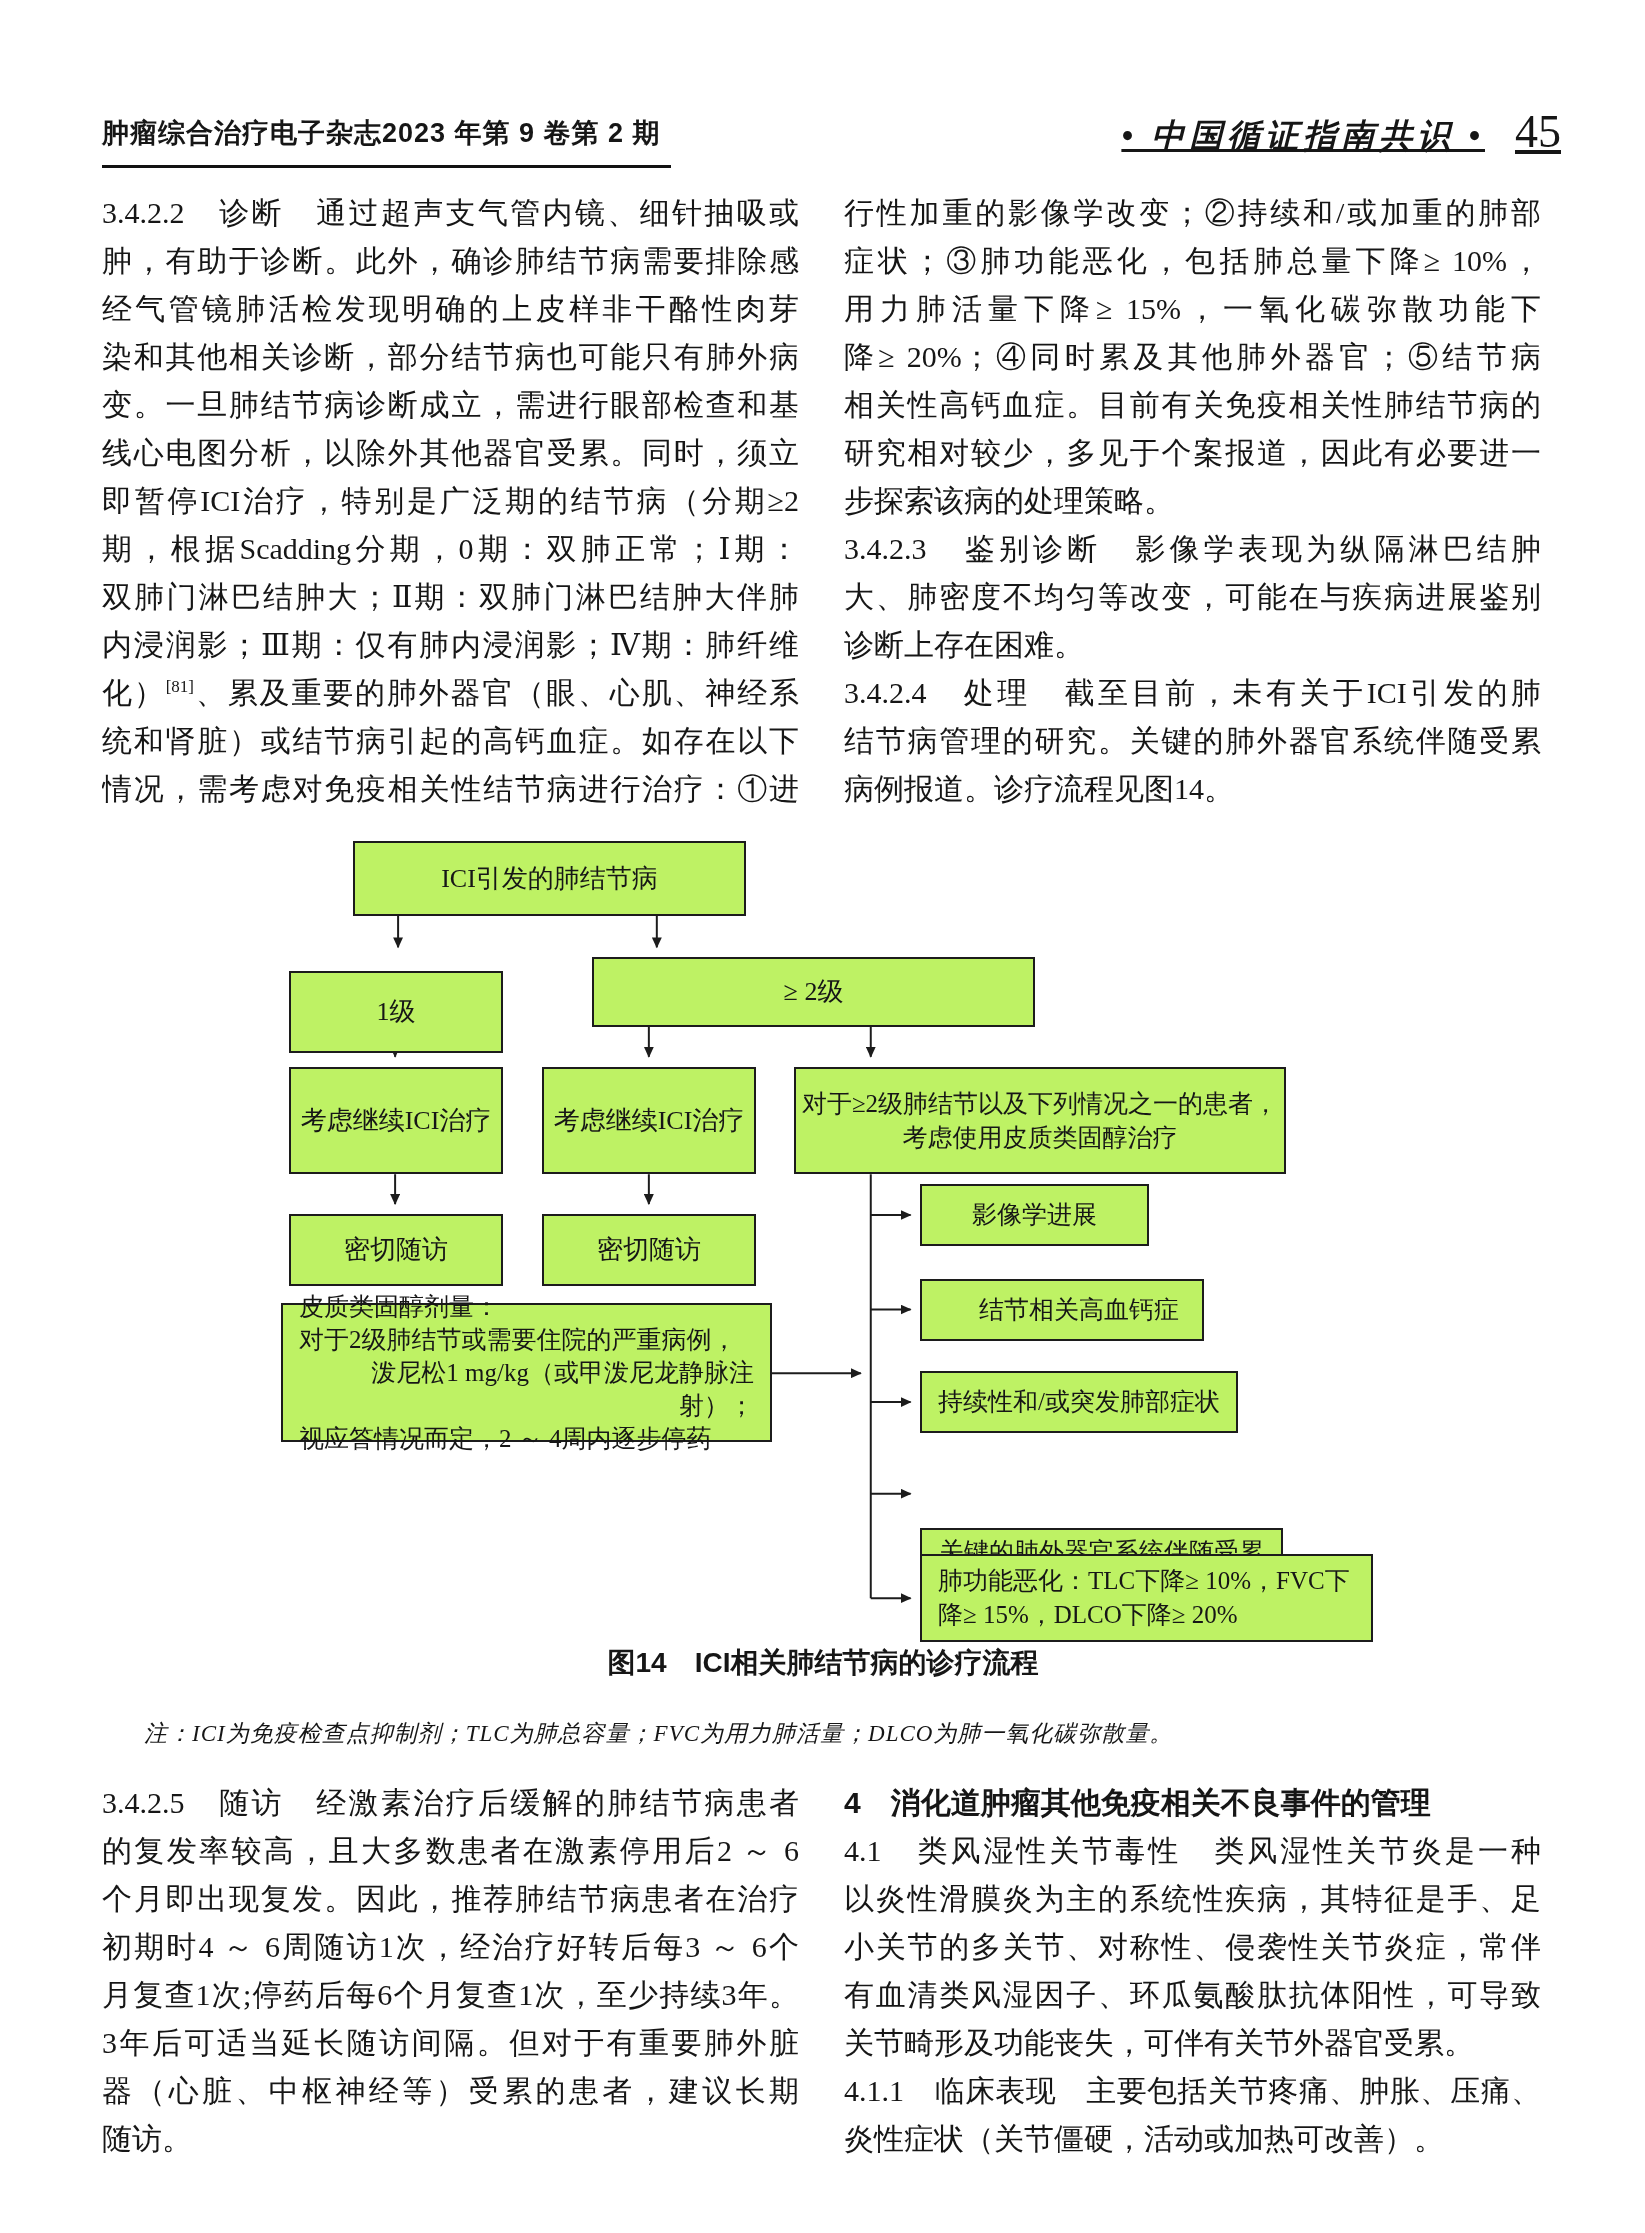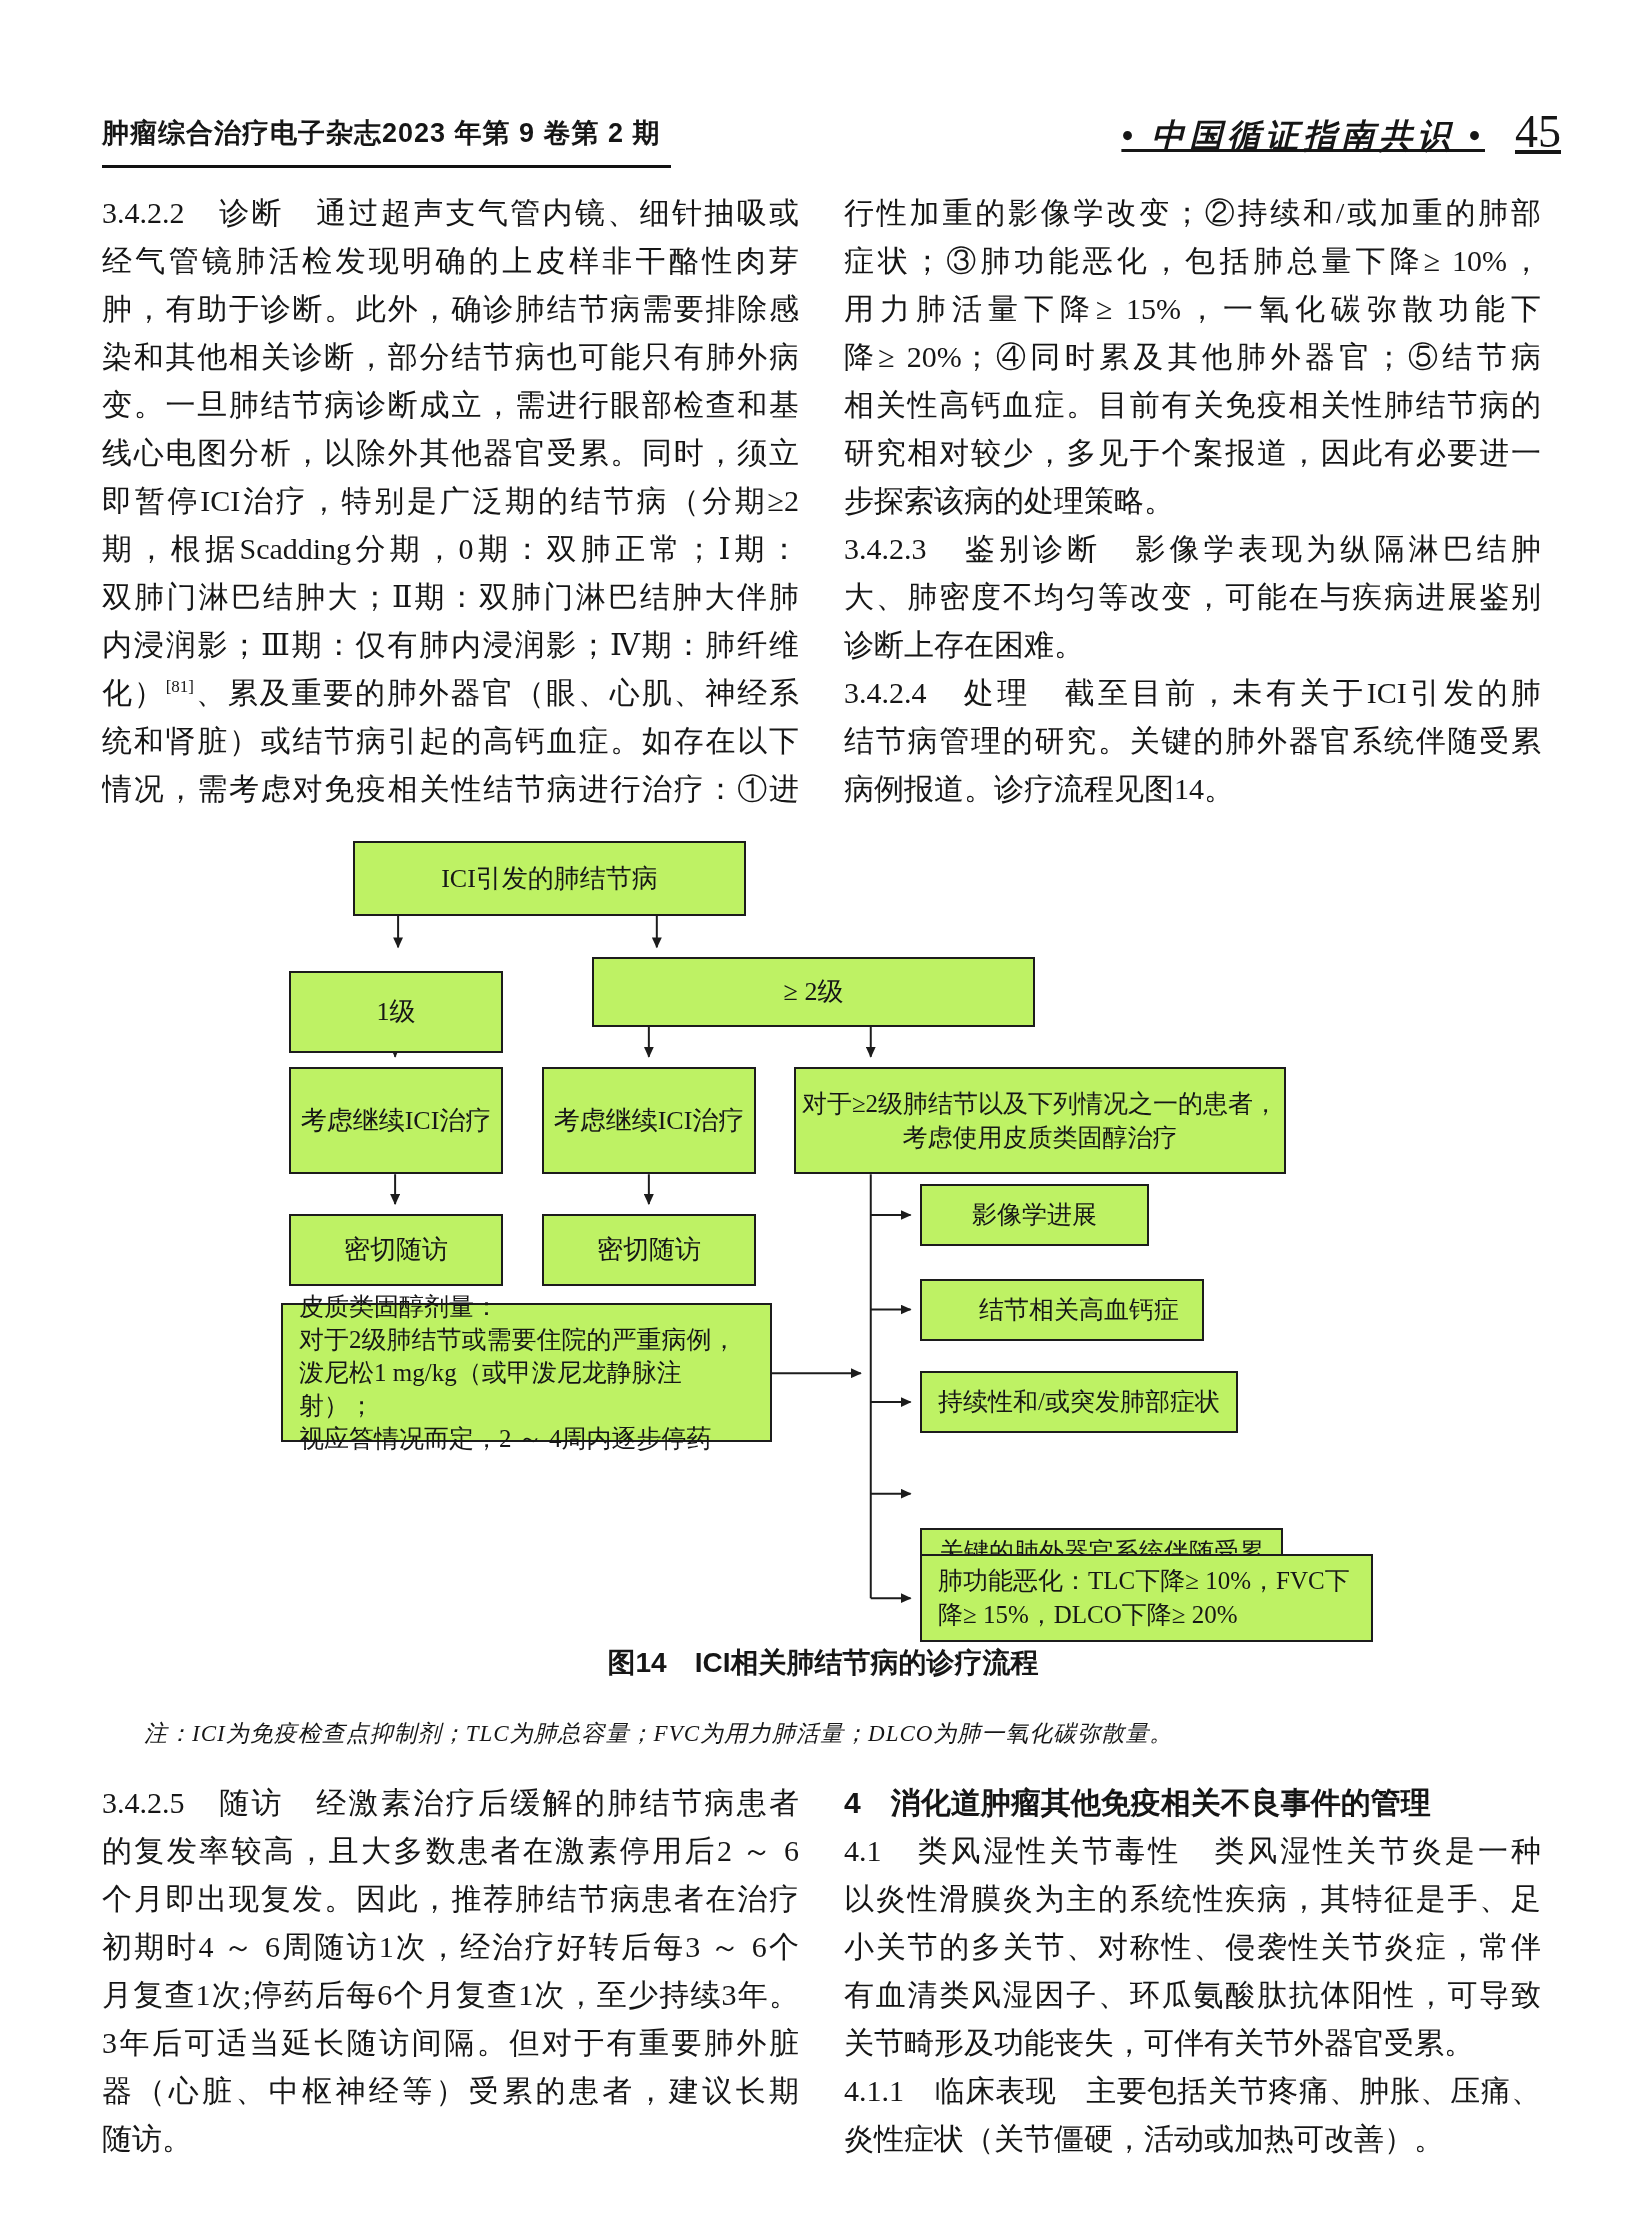--- a/index.html
+++ b/index.html
@@ -56,21 +56,21 @@
   
   .flow-svg{position:absolute;left:0;top:0;pointer-events:none;}
   .fbox{
     position:absolute;
     border:2px solid #1c1c1c;background:#bef264;
     display:flex;flex-direction:column;align-items:center;justify-content:center;
     font-size:26px;text-align:center;line-height:36px;
     box-sizing:border-box;
   }
   .fbox.small{font-size:25px;}
-  .fbox.leftalign{align-items:flex-start;text-align:left;padding:8px 16px;}
+  .fbox.leftalign{align-items:flex-start;text-align:right;padding:8px 16px;}
   .fbox .fl{display:block;}
   
   .fig-caption{
     position:absolute;left:0;top:1644px;width:1646px;
     text-align:center;
     font-family:"Liberation Sans","DejaVu Sans",sans-serif;
     font-weight:bold;font-size:28px;
   }
   .fig-note{
     position:absolute;left:144px;top:1718px;width:1413px;
@@ -83,22 +83,22 @@
 <div class="page">
 
   <div class="hdr-left">肿瘤综合治疗电子杂志2023 年第 9 卷第 2 期</div>
   <div class="hdr-right">
     <span class="hdr-banner">• 中国循证指南共识 •</span>
     <span class="hdr-page">45</span>
   </div>
 
   <div class="col col-tl">
       <div class="ln">3.4.2.2　诊断　通过超声支气管内镜、细针抽吸或</div>
+      <div class="ln">肿，有助于诊断。此外，确诊肺结节病需要排除感</div>
       <div class="ln">经气管镜肺活检发现明确的上皮样非干酪性肉芽</div>
-      <div class="ln">肿，有助于诊断。此外，确诊肺结节病需要排除感</div>
       <div class="ln">染和其他相关诊断，部分结节病也可能只有肺外病</div>
       <div class="ln">变。一旦肺结节病诊断成立，需进行眼部检查和基</div>
       <div class="ln">线心电图分析，以除外其他器官受累。同时，须立</div>
       <div class="ln">即暂停ICI治疗，特别是广泛期的结节病（分期≥2</div>
       <div class="ln">期，根据Scadding分期，0期：双肺正常；Ⅰ期：</div>
       <div class="ln">双肺门淋巴结肿大；Ⅱ期：双肺门淋巴结肿大伴肺</div>
       <div class="ln">内浸润影；Ⅲ期：仅有肺内浸润影；Ⅳ期：肺纤维</div>
       <div class="ln"><span>化）</span><sup>[81]</sup><span>、累及重要的肺外器官（眼、心肌、神经系</span></div>
       <div class="ln">统和肾脏）或结节病引起的高钙血症。如存在以下</div>
       <div class="ln">情况，需考虑对免疫相关性结节病进行治疗：①进</div>

